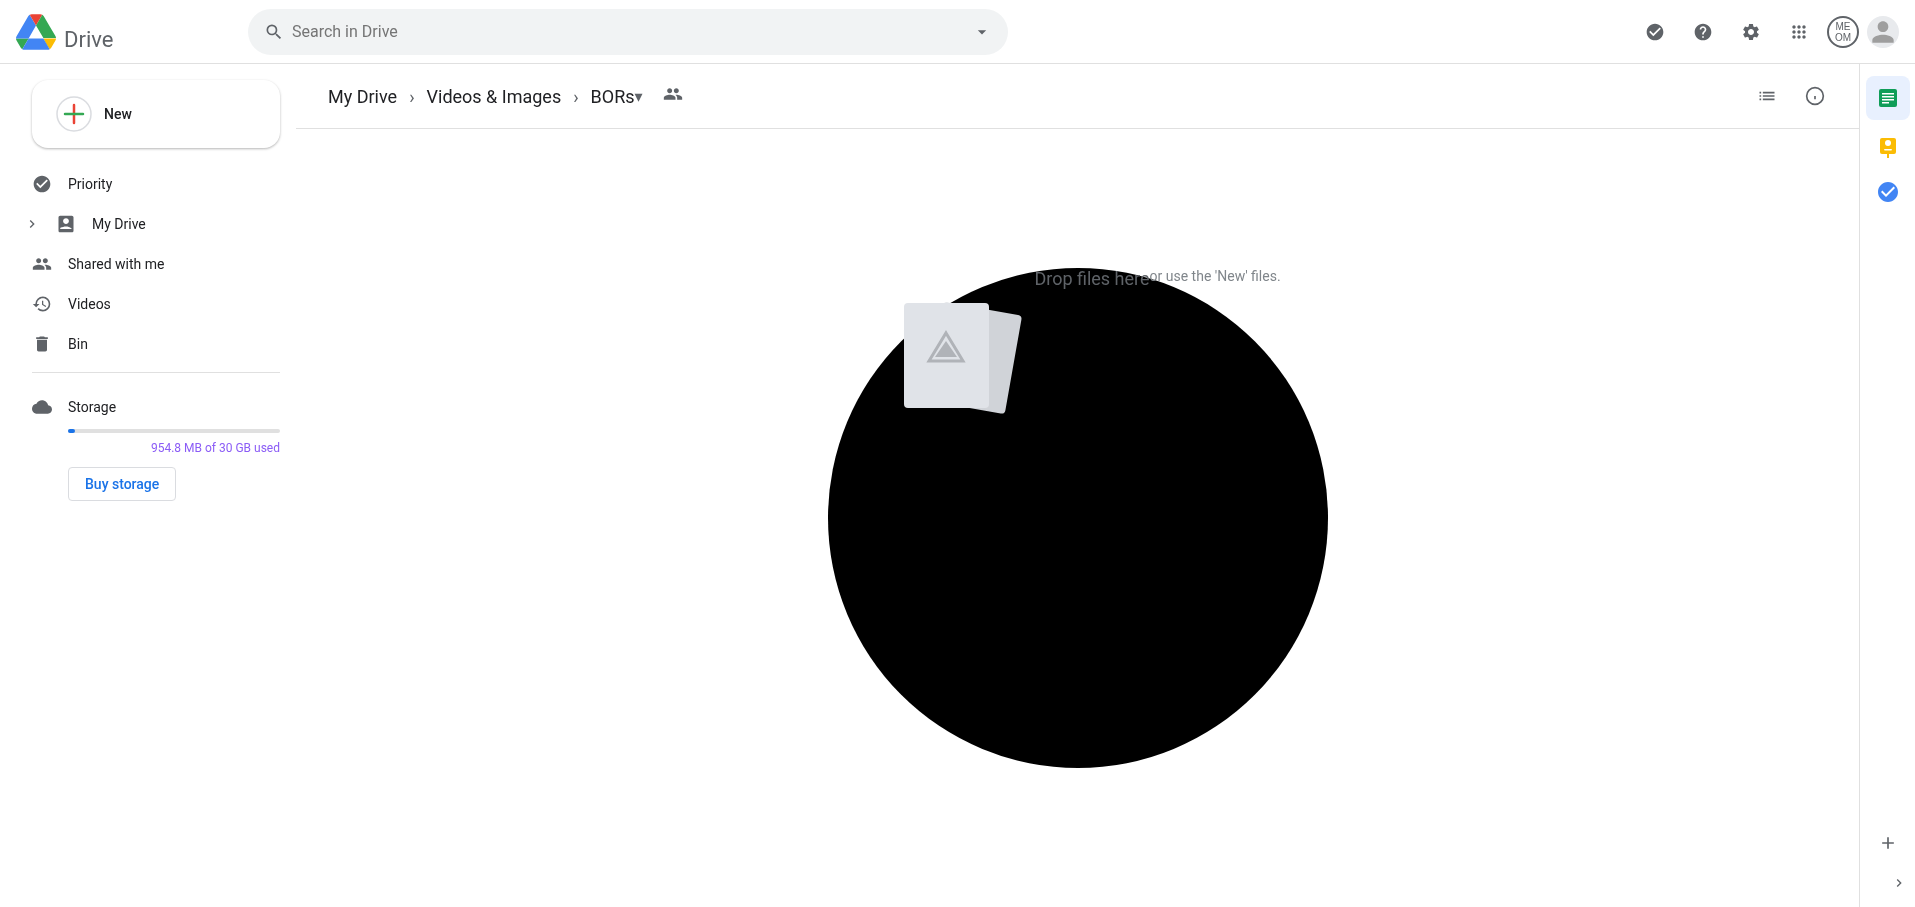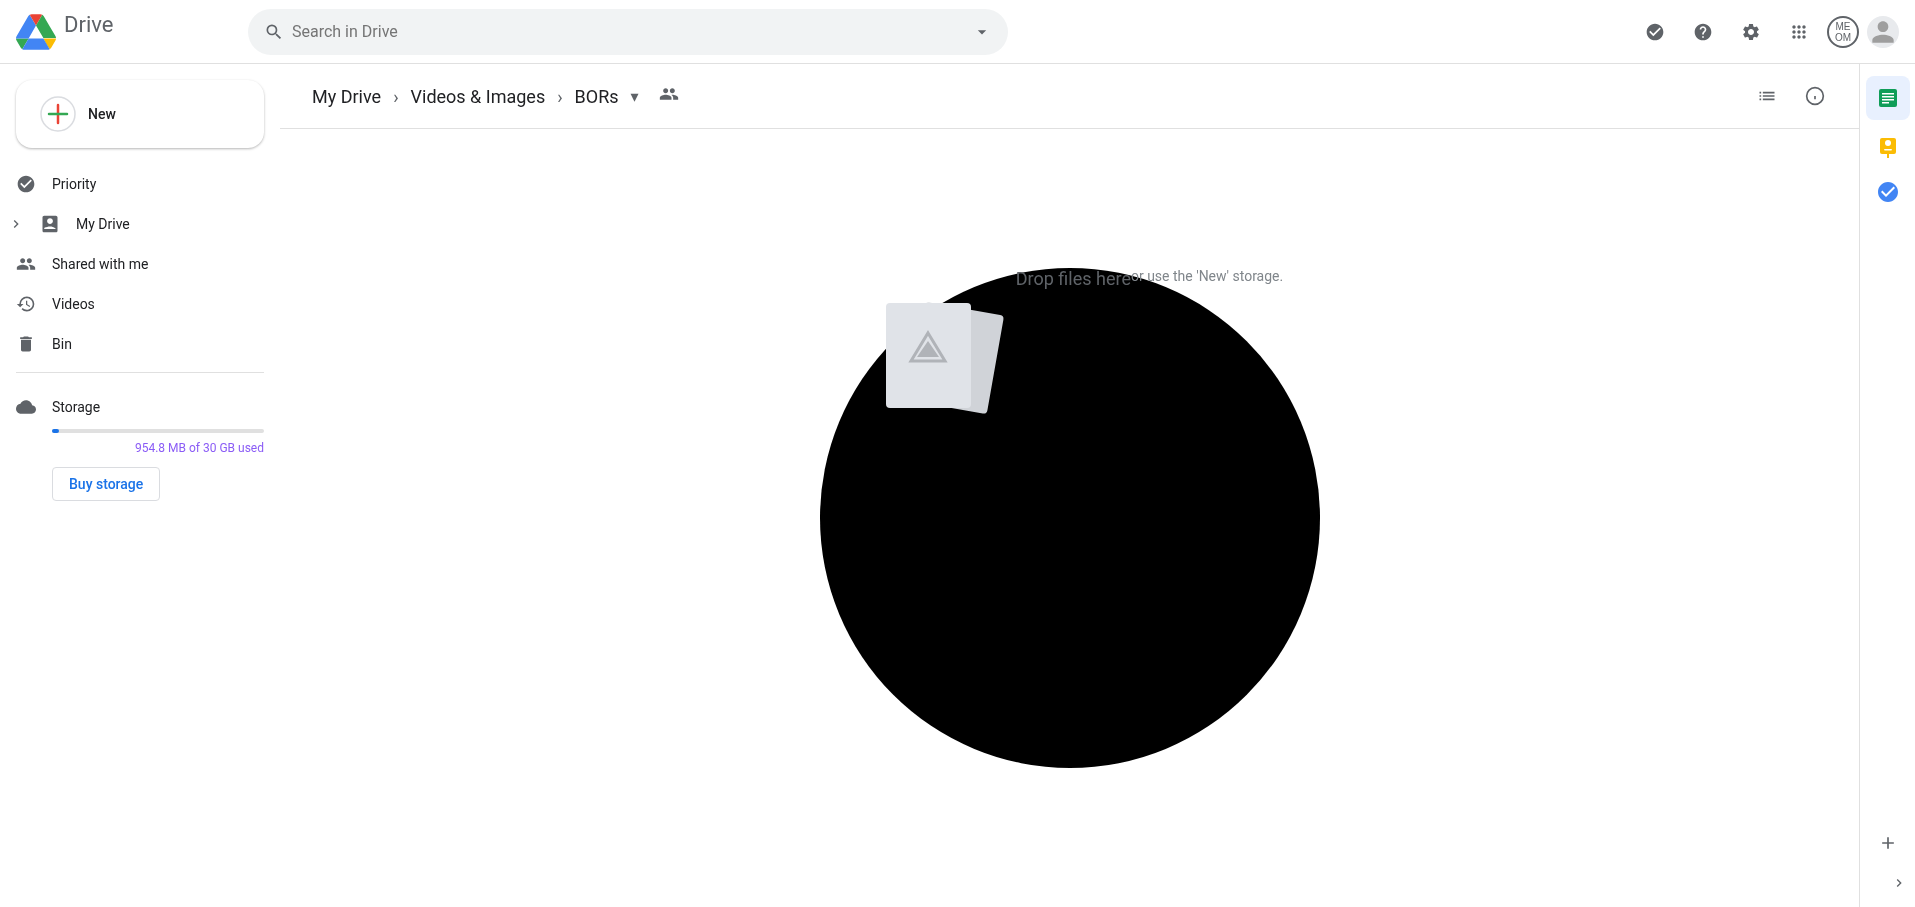--- a/index.html
+++ b/index.html
@@ -3,21 +3,21 @@
   <meta charset="utf-8">
   <style>
     * { box-sizing: border-box; margin: 0; padding: 0; }
     body { font-family: 'Google Sans', Roboto, Arial, sans-serif; background: #fff; color: #202124; height: 907px; width: 1915px; overflow: hidden; display: flex; flex-direction: column; }
 
     
     .topbar {
       display: flex; align-items: center; height: 64px; padding: 0 16px;
       border-bottom: 1px solid #e0e0e0; gap: 12px; flex-shrink: 0;
     }
-    .logo-area { display: flex; align-items: flex-start; gap: 8px; width: 220px; flex-shrink: 0; }
+    .logo-area { display: flex; align-items: flex-end; gap: 8px; width: 220px; flex-shrink: 0; }
     .logo-icon { width: 40px; height: 40px; }
     .logo-text { font-size: 22px; color: #5f6368; font-weight: 400; }
 
     .search-bar {
       flex: 1; max-width: 760px; display: flex; align-items: center;
       background: #f1f3f4; border-radius: 24px; padding: 0 16px; height: 46px;
       gap: 8px;
     }
     .search-bar input {
       border: none; background: transparent; outline: none; font-size: 16px;
@@ -41,21 +41,21 @@
       background: #fff; font-size: 10px; font-weight: 400; color: #5f6368;
       display: flex; align-items: center; justify-content: center;
     }
 
     
     .main-container { display: flex; flex: 1; overflow: hidden; }
 
     
     .sidebar {
       width: 280px; flex-shrink: 0; padding: 8px 0; overflow-y: auto;
-      display: flex; flex-direction: column;
+      display: flex; flex-direction: column; margin-left: 16px;
     }
     .new-btn {
       display: flex; align-items: center; gap: 12px; margin: 8px 16px 16px 16px;
       padding: 16px 24px; border-radius: 16px; border: none; background: #fff;
       box-shadow: 0 1px 3px rgba(0,0,0,0.2), 0 1px 2px rgba(0,0,0,0.1);
       cursor: pointer; font-size: 14px; font-weight: 500; color: #202124;
       font-family: inherit; width: calc(100% - 32px);
     }
 
     .sidebar-item {
@@ -87,21 +87,21 @@
     .breadcrumb-bar {
       display: flex; align-items: center; padding: 12px 24px; border-bottom: 1px solid #e0e0e0;
       gap: 4px; flex-shrink: 0;
     }
     .breadcrumb-item {
       font-size: 18px; color: #202124; cursor: pointer; padding: 4px 8px;
       border-radius: 4px; display: flex; align-items: center;
     }
     .breadcrumb-separator { color: #5f6368; font-size: 18px; }
     .breadcrumb-current {
-      font-size: 18px; color: #202124; display: flex; align-items: center; gap: 12px;
+      font-size: 18px; color: #202124; display: flex; align-items: center; gap: 0;
       padding: 4px 8px; border-radius: 4px; cursor: pointer;
     }
     .breadcrumb-dropdown { color: #5f6368; font-size: 16px; }
     .share-icon { margin-left: 8px; color: #5f6368; cursor: pointer; }
 
     .breadcrumb-right { margin-left: auto; display: flex; align-items: center; gap: 8px; }
     .view-icon-btn {
       width: 40px; height: 40px; border-radius: 50%; border: none; background: transparent;
       cursor: pointer; display: flex; align-items: center; justify-content: center;
       color: #5f6368;
@@ -316,21 +316,21 @@
 
             <rect x="30" y="35" width="85" height="105" rx="4" fill="#e0e3e8"></rect>
 
             <g transform="translate(55, 65)">
               <polygon points="17,0 34,28 0,28" fill="none" stroke="#b0b3b8" stroke-width="3"></polygon>
               <polygon points="17,8 28,24 6,24" fill="#b0b3b8"></polygon>
             </g>
           </svg>
         </div>
         <div class="drop-title">Drop files here</div>
-        <div class="drop-subtitle">or use the 'New' storage.</div>
+        <div class="drop-subtitle">or use the 'New' files.</div>
       </div>
     </div>
   </div>
 
   <div class="right-panel">
 
     <button class="right-panel-btn active" style="background: #e8f0fe; border-radius: 8px; width: 44px; height: 44px; margin: 4px;">
       <svg width="24" height="24" viewBox="0 0 24 24">
         <rect x="3" y="3" width="18" height="18" rx="2" fill="#0f9d58"></rect>
         <rect x="6" y="7" width="12" height="1.5" fill="white"></rect>

